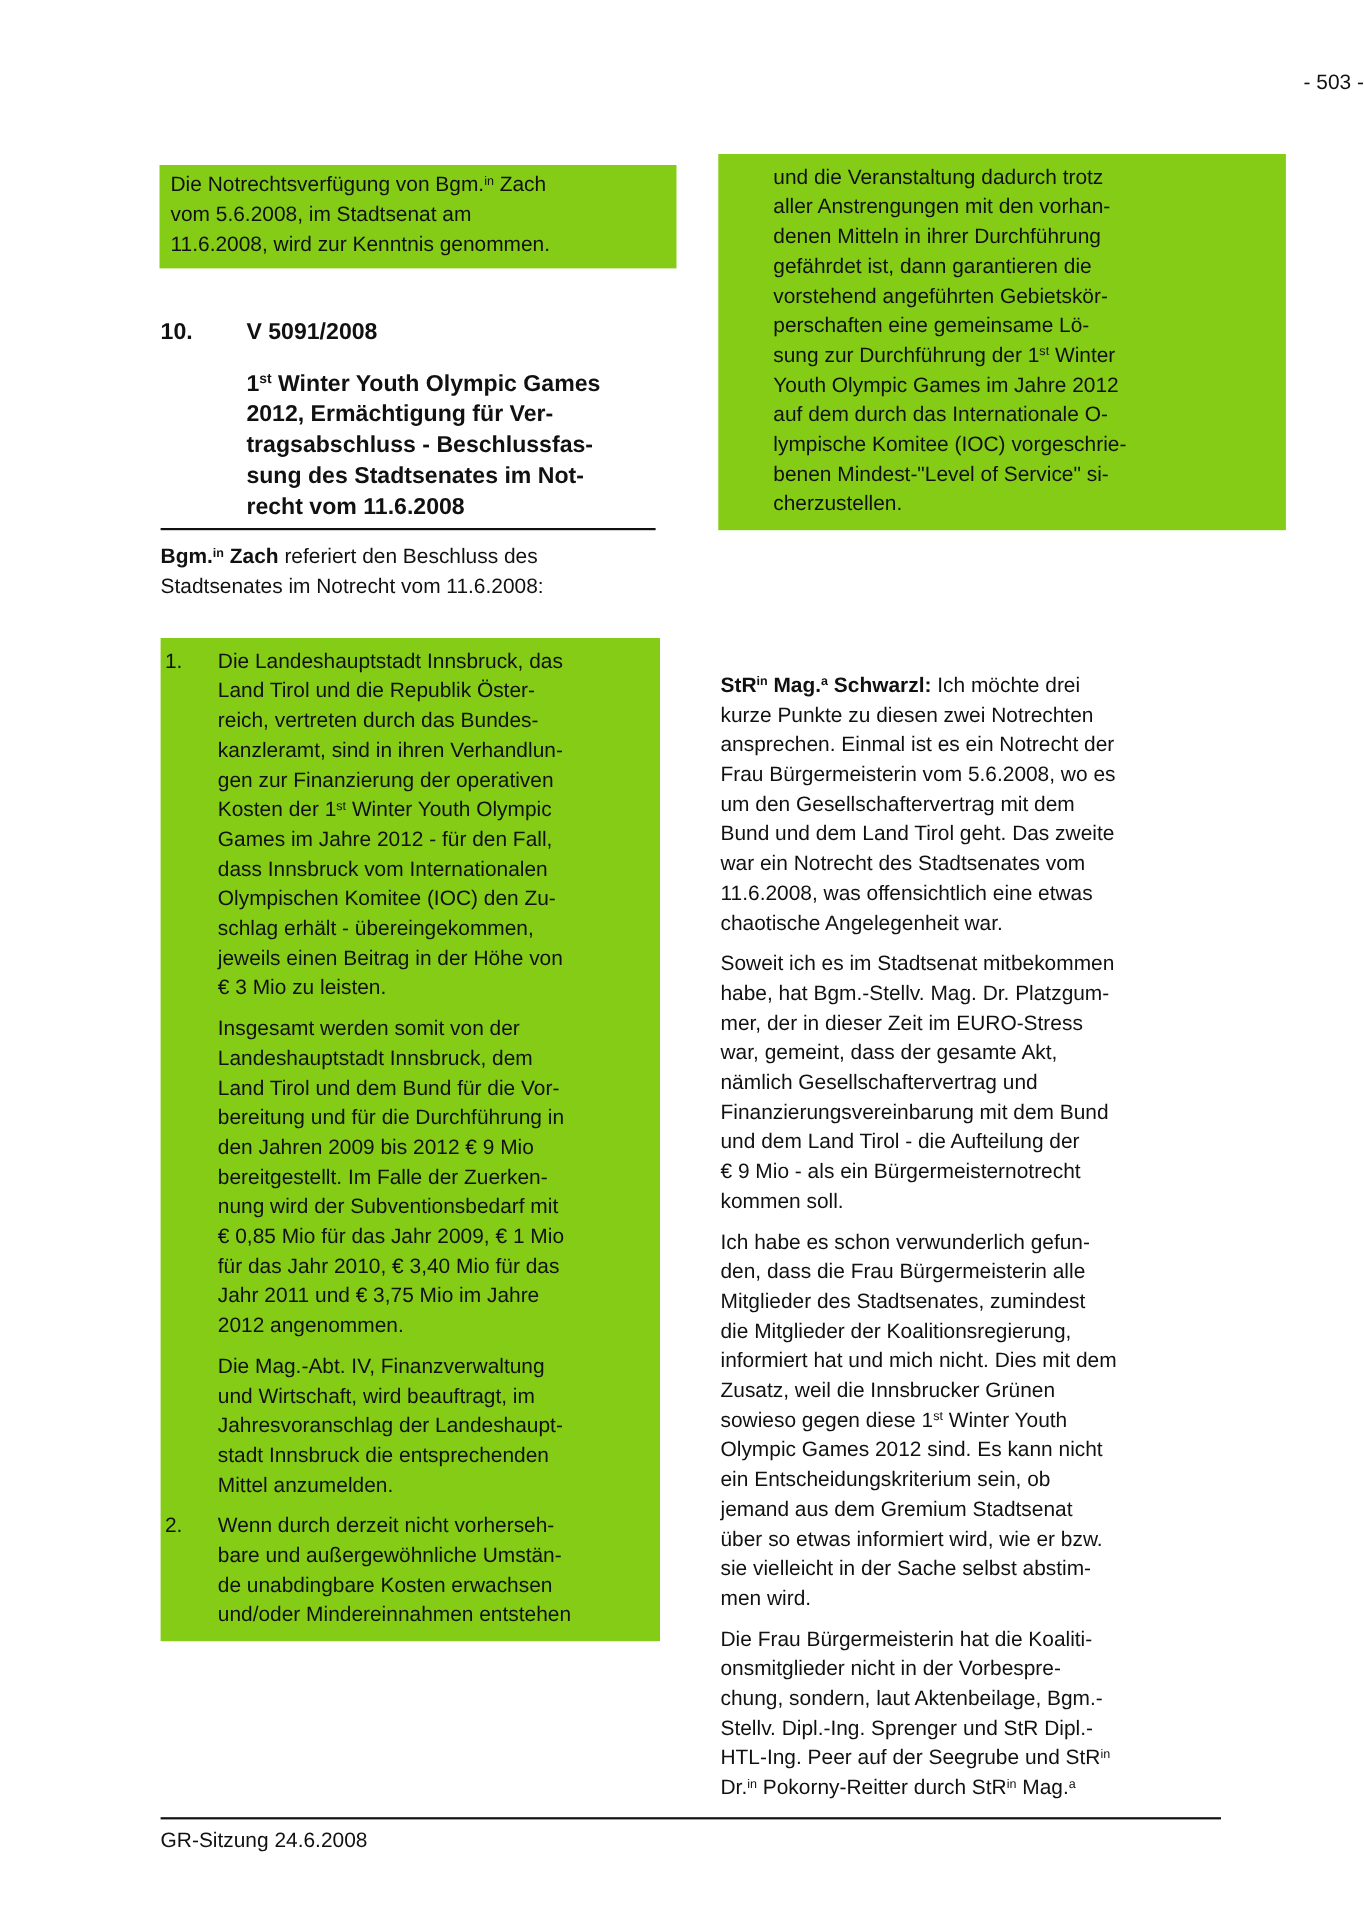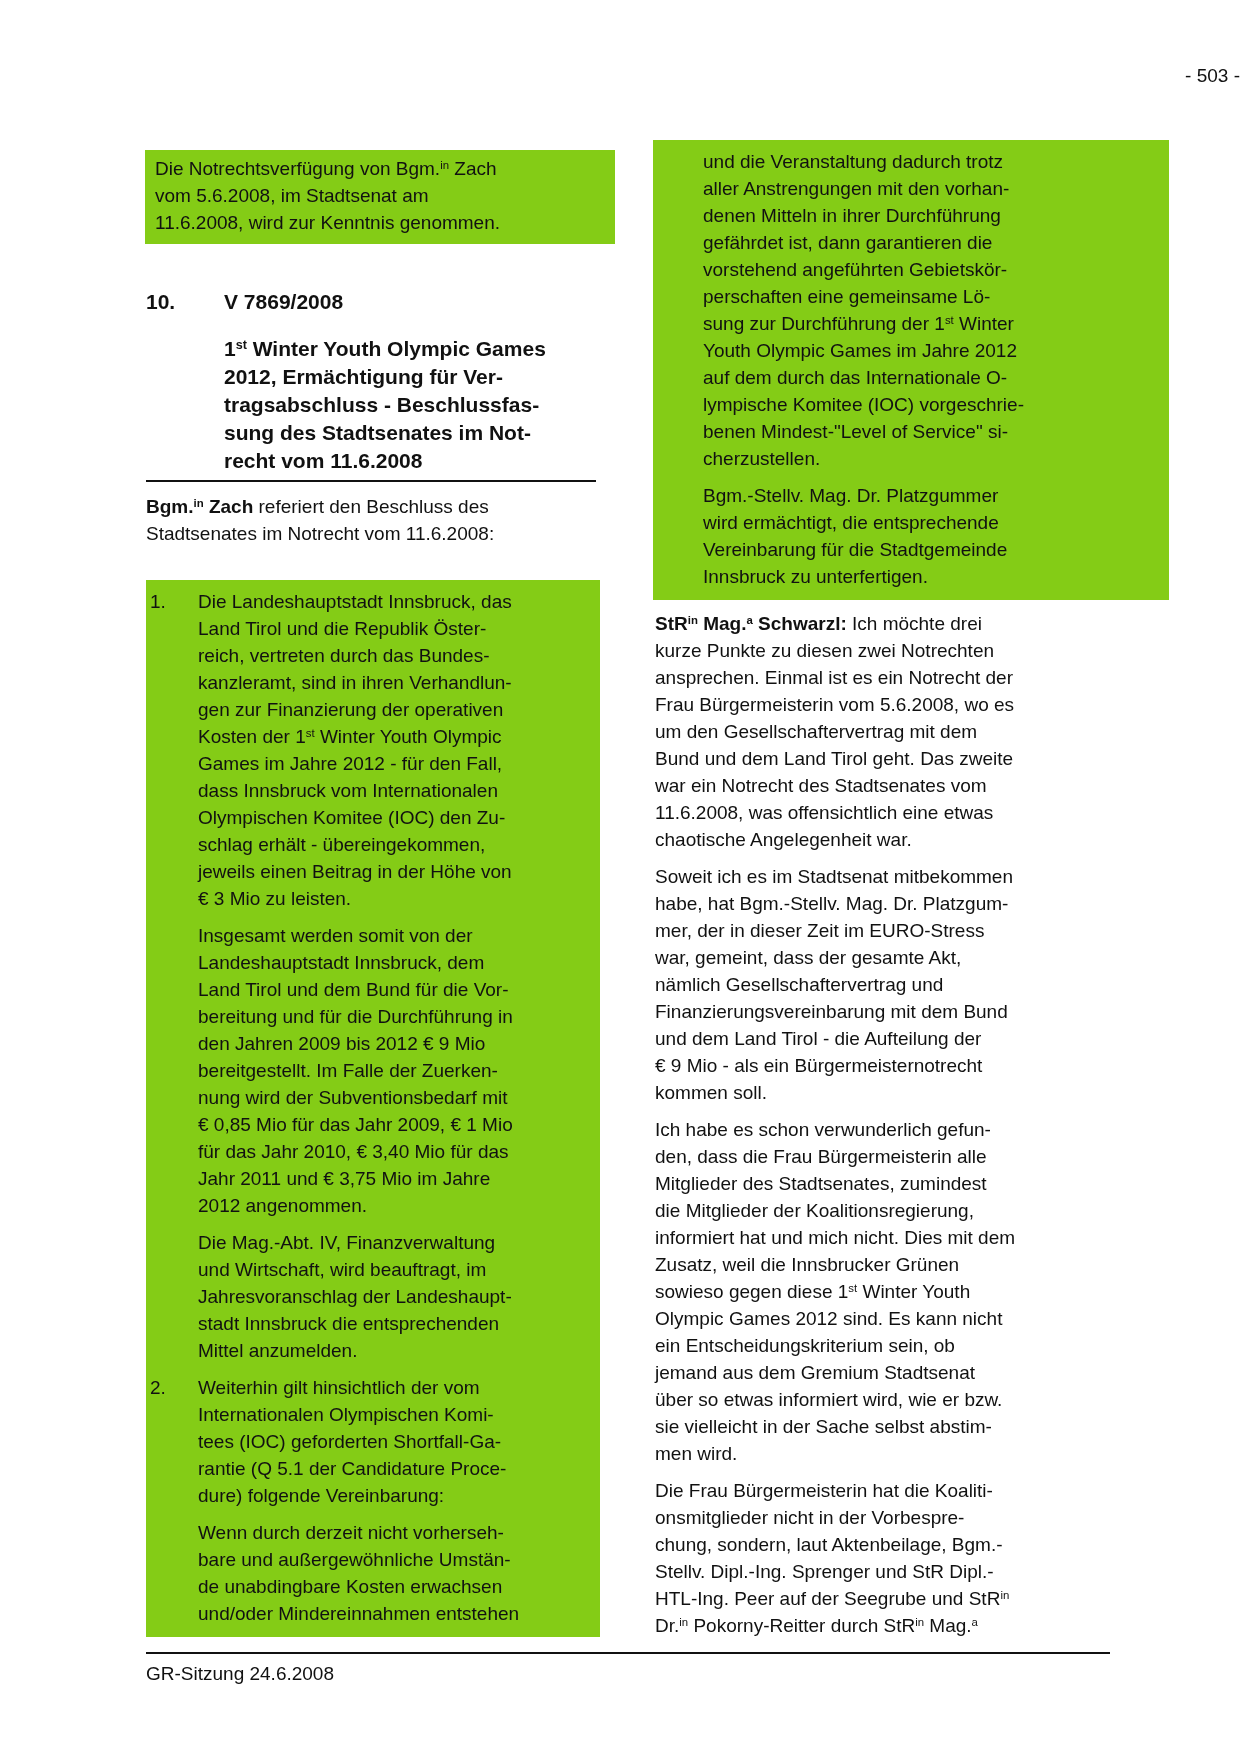--- a/index.html
+++ b/index.html
@@ -51,21 +51,21 @@
 
 <div class="abs" id="pageno">- 503 -</div>
 
 <div class="abs graybox" id="notice-box">
   <p class="rich"><span>Die Notrechtsverfügung von Bgm.</span><sup>in</sup><span> Zach
 vom 5.6.2008, im Stadtsenat am
 11.6.2008, wird zur Kenntnis genommen.</span></p>
 </div>
 
 <div class="abs" id="agenda-head">
-  <span class="no">10.</span><span>V 7869/2008</span>
+  <span class="no">10.</span><span>V 5091/2008</span>
 </div>
 
 <div class="abs rich" id="agenda-title"><span>1</span><sup>st</sup><span> Winter Youth Olympic Games
 2012, Ermächtigung für Ver-
 tragsabschluss - Beschlussfas-
 sung des Stadtsenates im Not-
 recht vom 11.6.2008</span></div>
 
 <div class="abs rule" id="title-rule"></div>
 
@@ -102,25 +102,20 @@
       <p class="rich"><span>Die Mag.-Abt. IV, Finanzverwaltung
 und Wirtschaft, wird beauftragt, im
 Jahresvoranschlag der Landeshaupt-
 stadt Innsbruck die entsprechenden
 Mittel anzumelden.</span></p>
     </div>
   </div>
   <div class="li">
     <span class="num">2.</span>
     <div class="libody">
-      <p class="rich"><span>Weiterhin gilt hinsichtlich der vom
-Internationalen Olympischen Komi-
-tees (IOC) geforderten Shortfall-Ga-
-rantie (Q 5.1 der Candidature Proce-
-dure) folgende Vereinbarung:</span></p>
       <p class="rich"><span>Wenn durch derzeit nicht vorherseh-
 bare und außergewöhnliche Umstän-
 de unabdingbare Kosten erwachsen
 und/oder Mindereinnahmen entstehen</span></p>
     </div>
   </div>
 </div>
 
 <div class="abs graybox" id="right-box">
   <p class="rich"><span>und die Veranstaltung dadurch trotz
@@ -128,24 +123,20 @@
 denen Mitteln in ihrer Durchführung
 gefährdet ist, dann garantieren die
 vorstehend angeführten Gebietskör-
 perschaften eine gemeinsame Lö-
 sung zur Durchführung der 1</span><sup>st</sup><span> Winter
 Youth Olympic Games im Jahre 2012
 auf dem durch das Internationale O-
 lympische Komitee (IOC) vorgeschrie-
 benen Mindest-"Level of Service" si-
 cherzustellen.</span></p>
-  <p class="rich"><span>Bgm.-Stellv. Mag. Dr. Platzgummer
-wird ermächtigt, die entsprechende
-Vereinbarung für die Stadtgemeinde
-Innsbruck zu unterfertigen.</span></p>
 </div>
 
 <div class="abs" id="speech">
   <p class="rich"><span class="b">StR</span><sup class="b">in</sup><span class="b"> Mag.</span><sup class="b">a</sup><span class="b"> Schwarzl:</span><span> Ich möchte drei
 kurze Punkte zu diesen zwei Notrechten
 ansprechen. Einmal ist es ein Notrecht der
 Frau Bürgermeisterin vom 5.6.2008, wo es
 um den Gesellschaftervertrag mit dem
 Bund und dem Land Tirol geht. Das zweite
 war ein Notrecht des Stadtsenates vom

